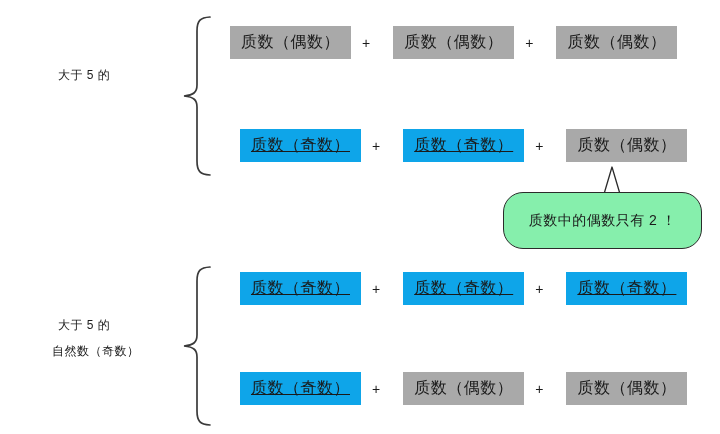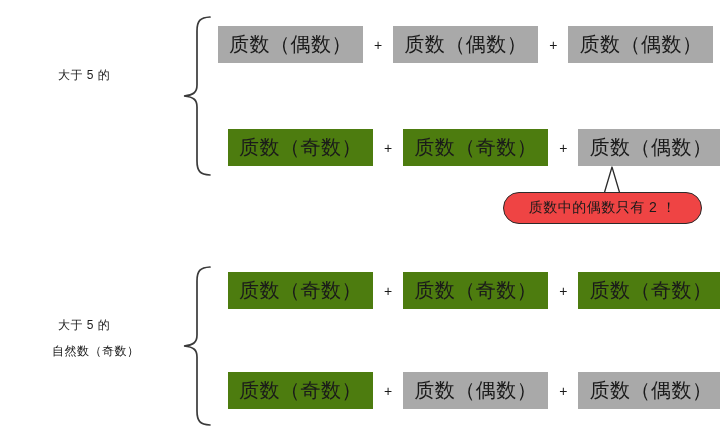--- a/index.html
+++ b/index.html
@@ -65,50 +65,52 @@
     align-items: center;
     white-space: nowrap;
   }
   #row-1 { left: 218px; top: 26px; }
   #row-2 { left: 228px; top: 129px; }
   #row-3 { left: 228px; top: 272px; }
   #row-4 { left: 228px; top: 372px; }
 
   .term {
     display: inline-block;
-    font-size: 20px;
+    font-size: 16px;
     line-height: 1;
     letter-spacing: 0.5px;
     padding: 8px 11px 9px 11px;
     color: #1a1a1a;
+    margin-left: 12px;
   }
   .term.even {
     background: #a9a9a9;
   }
   .term.odd {
-    background: #4d7c0f;
+    background: #0ea5e9;
+    text-decoration: underline;
   }
   .op {
     display: inline-block;
     font-size: 14px;
     color: #1a1a1a;
     padding: 0 11px;
     line-height: 1;
   }
 
   
   #callout {
     position: absolute;
     left: 503px;
     top: 192px;
     width: 199px;
-    height: 32px;
+    height: 57px;
     border: 1.3px solid #2b2b2b;
     border-radius: 20px;
-    background: #ef4444;
+    background: #86efac;
     box-sizing: border-box;
     display: flex;
     align-items: center;
     justify-content: center;
   }
   #callout-text {
     font-size: 14px;
     letter-spacing: 0.5px;
     color: #1a1a1a;
     white-space: nowrap;

